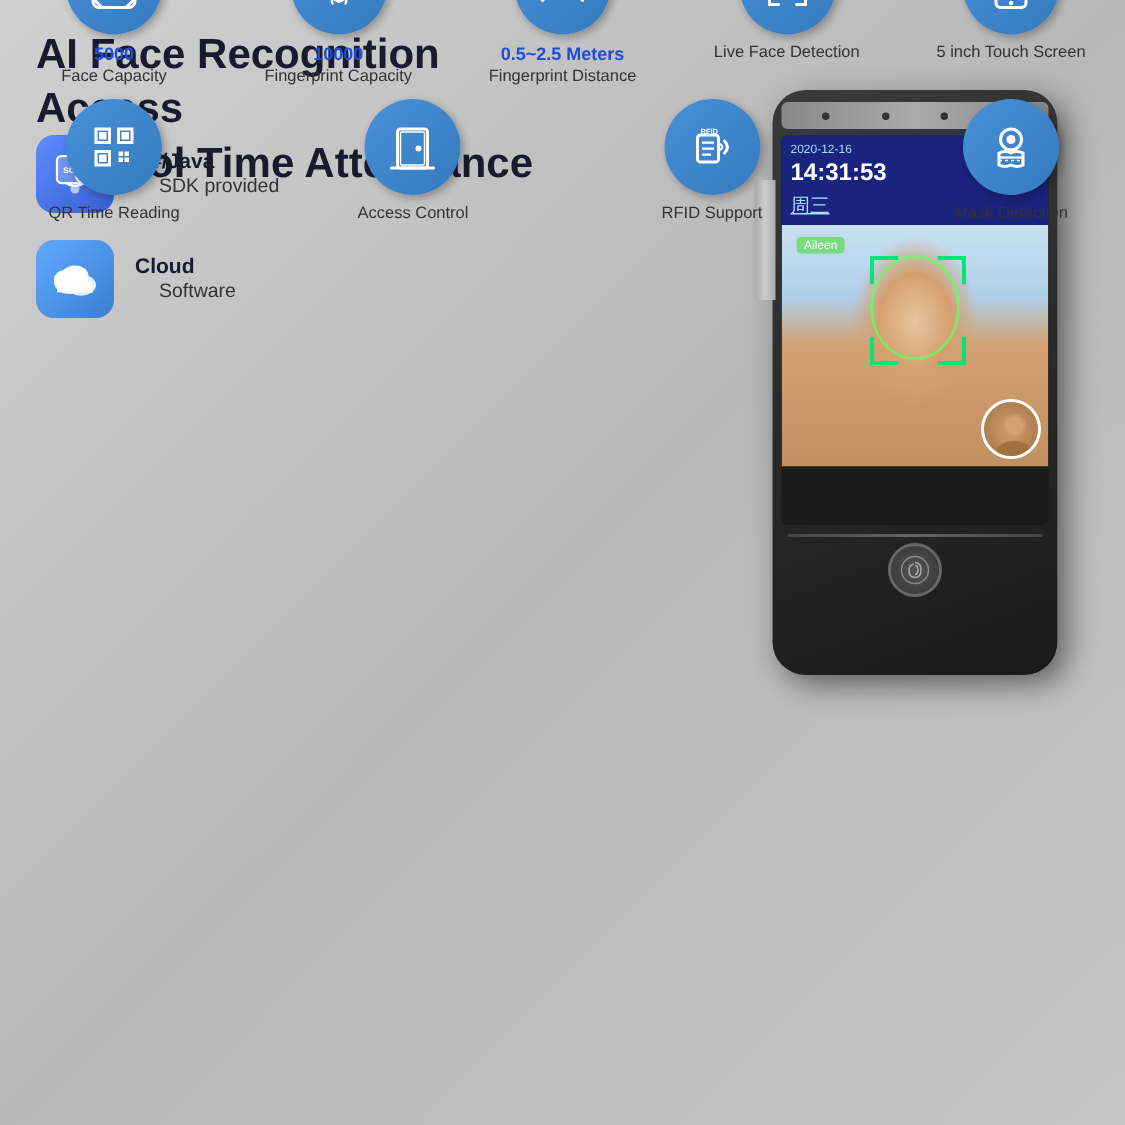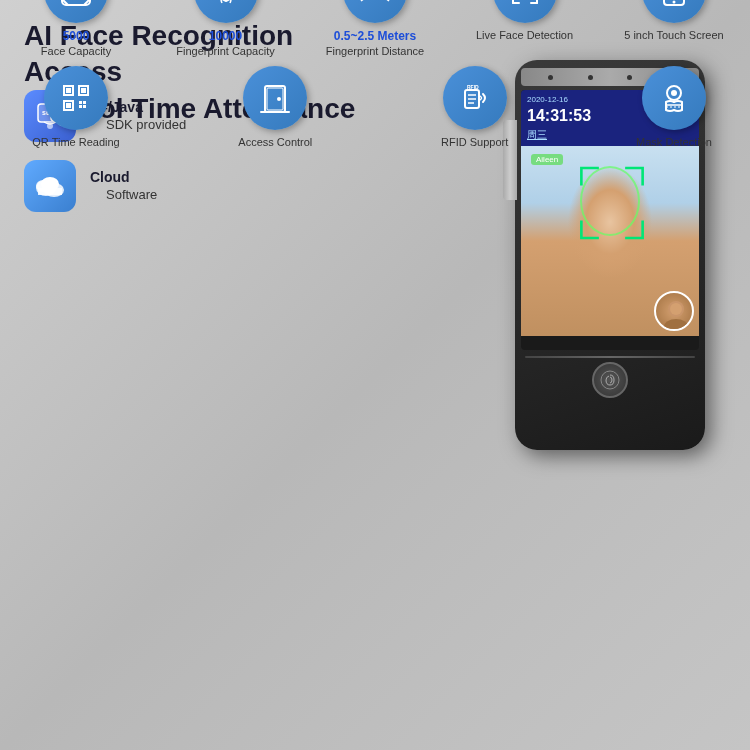--- a/index.html
+++ b/index.html
@@ -125,21 +125,21 @@
       width: 100%;
       height: 260px;
       background: #1a1a1a;
       border-radius: 4px;
       overflow: hidden;
       position: relative;
     }
 
     .face-area {
       width: 100%;
-      height: 190px;
+      height: 161px;
       background: linear-gradient(180deg, #d4a070 0%, #c4906a 40%, #b07850 60%, #8a6040 100%);
       position: relative;
       overflow: hidden;
     }
 
     .face-bg {
       width: 100%;
       height: 100%;
       background: 
         radial-gradient(ellipse 60px 80px at 50% 40%, #e8c4a0 0%, #d4a070 40%, transparent 70%),
@@ -317,21 +317,21 @@
         <div class="camera-dot"></div>
         <div class="camera-dot"></div>
       </div>
 
       <div class="device-screen">
 
         <div style="background:#1a237e; padding:4px 6px; display:flex; justify-content:space-between; align-items:flex-start;">
           <div style="color:#fff; font-size:8px; line-height:1.4;">
             <div style="font-size:8px; color:#adf;">2020-12-16</div>
             <div style="font-size:16px; font-weight:bold; color:#fff;">14:31:53</div>
-            <div style="font-size:10px; color:#adf;text-decoration:underline;">周三</div>
+            <div style="font-size:13px; color:#adf;text-decoration:underline;">周三</div>
           </div>
           <div style="display:flex; gap:3px; align-items:center;">
             <div style="width:14px;height:10px;background:#1565c0;border:1px solid #64b5f6;border-radius:2px;"></div>
             <svg width="16" height="12" viewBox="0 0 16 12">
               <path d="M8 10 L8 10" stroke="#4fc3f7" stroke-width="2" stroke-linecap="round"></path>
               <path d="M5 7.5 Q8 5 11 7.5" stroke="#4fc3f7" stroke-width="1.5" fill="none"></path>
               <path d="M3 5.5 Q8 2 13 5.5" stroke="#4fc3f7" stroke-width="1.5" fill="none"></path>
             </svg>
           </div>
         </div>

